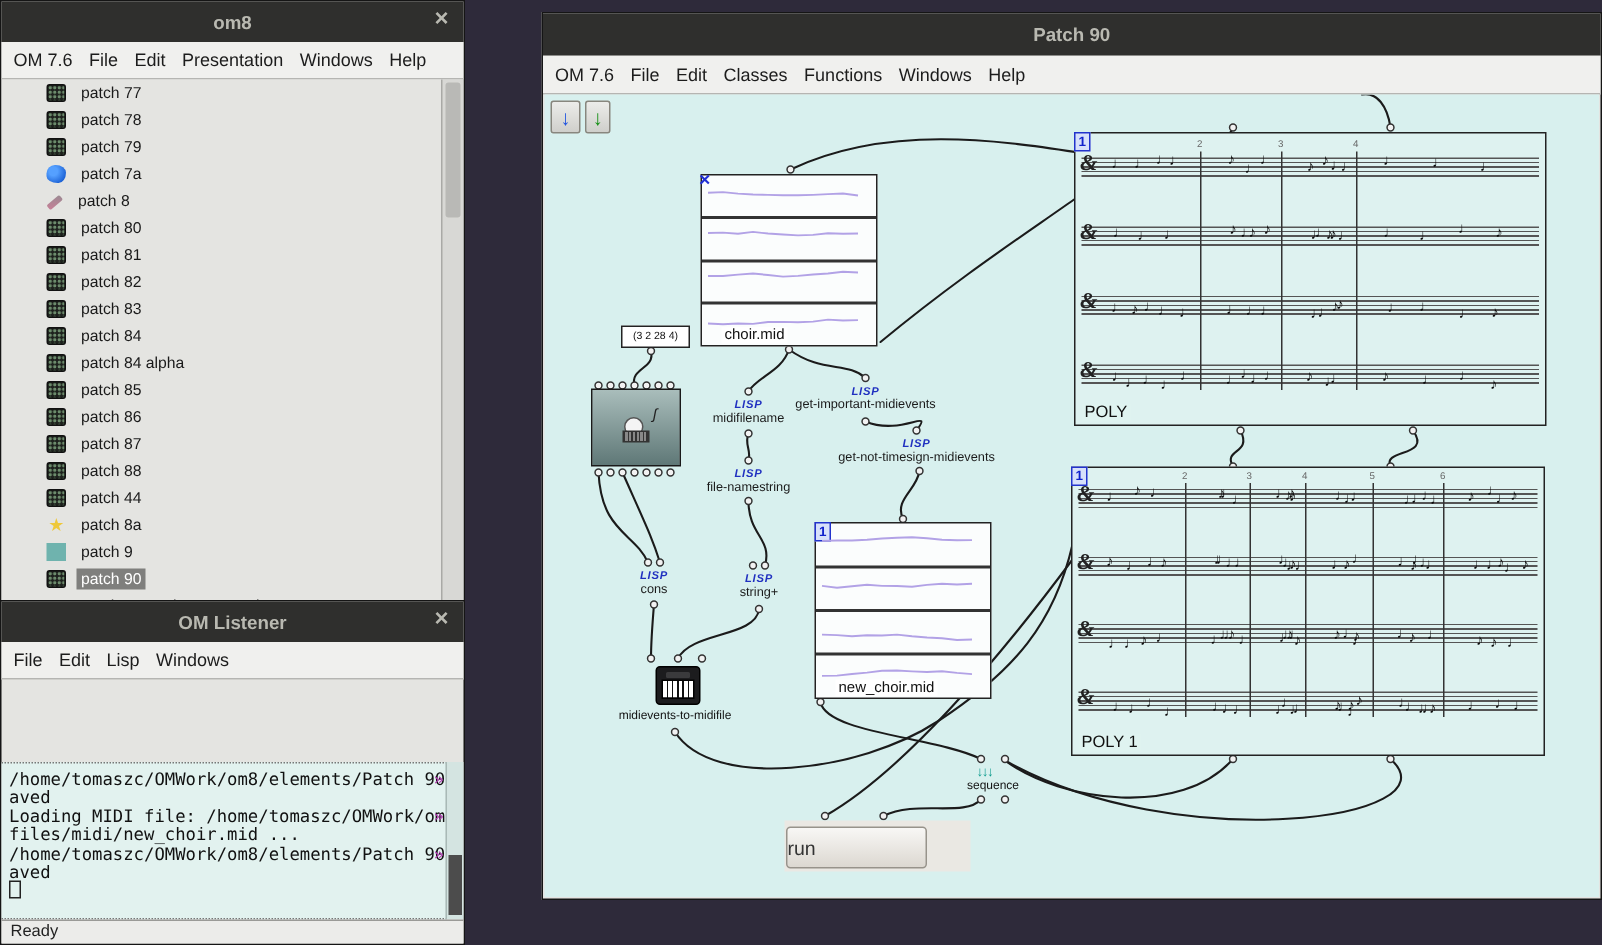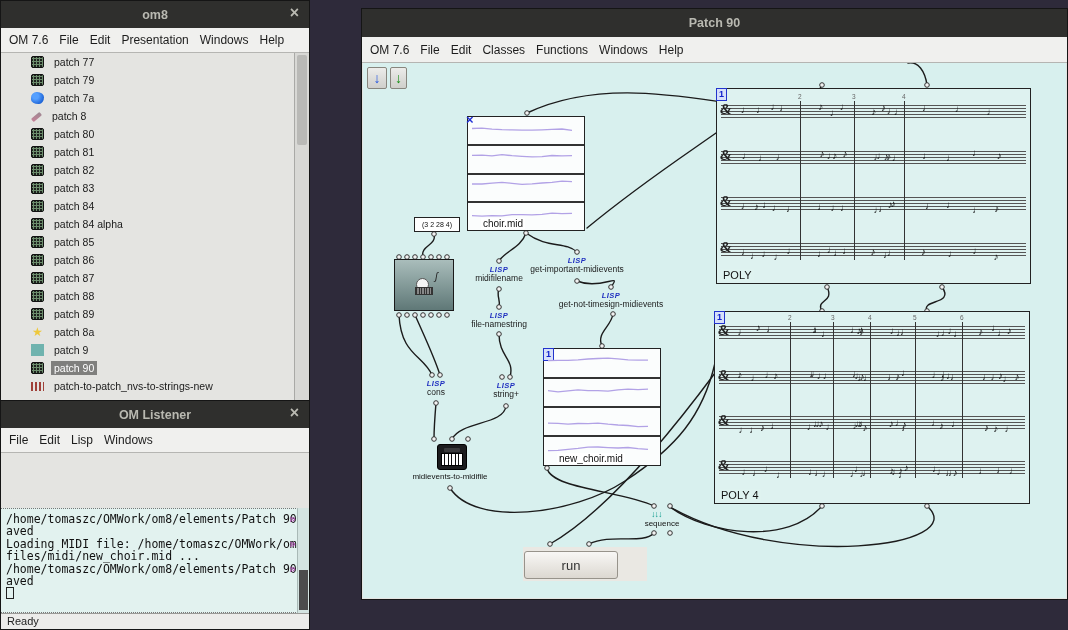--- a/index.html
+++ b/index.html
@@ -59,21 +59,21 @@
   .gb-steam{position:absolute;right:0;top:-3px;font-size:10px;color:#222;font-style:italic}
   .lisp-box{position:absolute;width:130px;text-align:center}
   .lisp-logo{font-style:italic;font-weight:bold;font-size:7.5px;color:#2030c0;letter-spacing:.5px;display:block;line-height:8px}
   .lisp-label{font-size:8.5px;color:#1a1a1a;display:block;line-height:9px;white-space:nowrap}
   .piano-box{background:#1c1c1e;border-radius:3px;border:1px solid #000}
   .piano-top{position:absolute;left:6px;top:3px;right:6px;height:4px;background:#3a3a3c;border-radius:1px}
   .piano-keys{position:absolute;left:3px;right:3px;bottom:3px;height:11px;background:repeating-linear-gradient(90deg,#fff 0,#fff 2.5px,#111 2.5px,#111 3.5px);border:1px solid #000}
   .small-label{position:absolute;font-size:8px;color:#111;text-align:center;white-space:nowrap}
   .seq-arrows{position:absolute;color:#0b9a8c;font-weight:bold;font-size:9px;letter-spacing:-1px}
   .run-panel{position:absolute;background:#eae8e3}
-  .run-button{position:absolute;background:linear-gradient(#f8f7f5,#dcd8d1);border:1px solid #97938b;border-radius:3px;font-size:13px;color:#333;display:flex;align-items:center;justify-content:center}
+  .run-button{position:absolute;background:linear-gradient(#f8f7f5,#dcd8d1);border:1px solid #97938b;border-radius:3px;font-size:13px;color:#333;display:flex;align-items:center;justify-content:flex-start}
 </style>
 </head>
 <body>
 
 <div class="window" style="left:0;top:0;width:310px;height:410px;z-index:2">
   <div class="titlebar">
     <span>om8</span>
     <span class="close-btn">×</span>
   </div>
   <div class="menubar">
@@ -84,20 +84,24 @@
       <span class="menu-item">Windows</span>
       <span class="menu-item">Help</span>
     </div>
   <div class="ws-body" id="patch-list">
       <div class="patch-row">
         <span class="picon picon-grid"></span>
         <span class="plabel">patch 77</span>
       </div>
       <div class="patch-row">
         <span class="picon picon-grid"></span>
+        <span class="plabel">patch 78</span>
+      </div>
+      <div class="patch-row">
+        <span class="picon picon-grid"></span>
         <span class="plabel">patch 79</span>
       </div>
       <div class="patch-row">
         <span class="picon picon-puzzle"></span>
         <span class="plabel">patch 7a</span>
       </div>
       <div class="patch-row">
         <span class="picon picon-pencil"></span>
         <span class="plabel">patch 8</span>
       </div>
@@ -136,21 +140,21 @@
       <div class="patch-row">
         <span class="picon picon-grid"></span>
         <span class="plabel">patch 87</span>
       </div>
       <div class="patch-row">
         <span class="picon picon-grid"></span>
         <span class="plabel">patch 88</span>
       </div>
       <div class="patch-row">
         <span class="picon picon-grid"></span>
-        <span class="plabel">patch 89</span>
+        <span class="plabel">patch 44</span>
       </div>
       <div class="patch-row">
         <span class="picon picon-star">★</span>
         <span class="plabel">patch 8a</span>
       </div>
       <div class="patch-row">
         <span class="picon picon-square"></span>
         <span class="plabel">patch 9</span>
       </div>
       <div class="patch-row">
@@ -432,21 +436,21 @@
         <span class="note" style="left: 165.909px; top: 161.362px;">♩</span>
         <span class="note" style="left: 169.743px; top: 158.847px;">♩</span>
         <span class="note" style="left: 204.099px; top: 157.542px;">♪</span>
         <span class="note" style="left: 230.841px; top: 160.072px;">♩</span>
         <span class="note" style="left: 255.448px; top: 156.865px;">♩</span>
         <span class="note" style="left: 276.406px; top: 162.931px;">♪</span>
       </div>
 
     <div class="pbox score-box" id="score-poly2" style="left:351px;top:248px;width:316px;height:193px">
       <span class="tag1">1</span>
-      <span class="score-label">POLY 4</span>
+      <span class="score-label">POLY 1</span>
     <div class="staff" style="top: 14px;"></div>
         <span class="clef" style="top: 10px;">&amp;</span>
         <div class="staff" style="top: 59px;"></div>
         <span class="clef" style="top: 55px;">&amp;</span>
         <div class="staff" style="top: 104px;"></div>
         <span class="clef" style="top: 100px;">&amp;</span>
         <div class="staff" style="top: 149px;"></div>
         <span class="clef" style="top: 145px;">&amp;</span>
         <div class="barline" style="left: 75px; top: 10px; height: 156px;"></div>
         <span class="mnum" style="left: 73px; top: 2px;">2</span>

